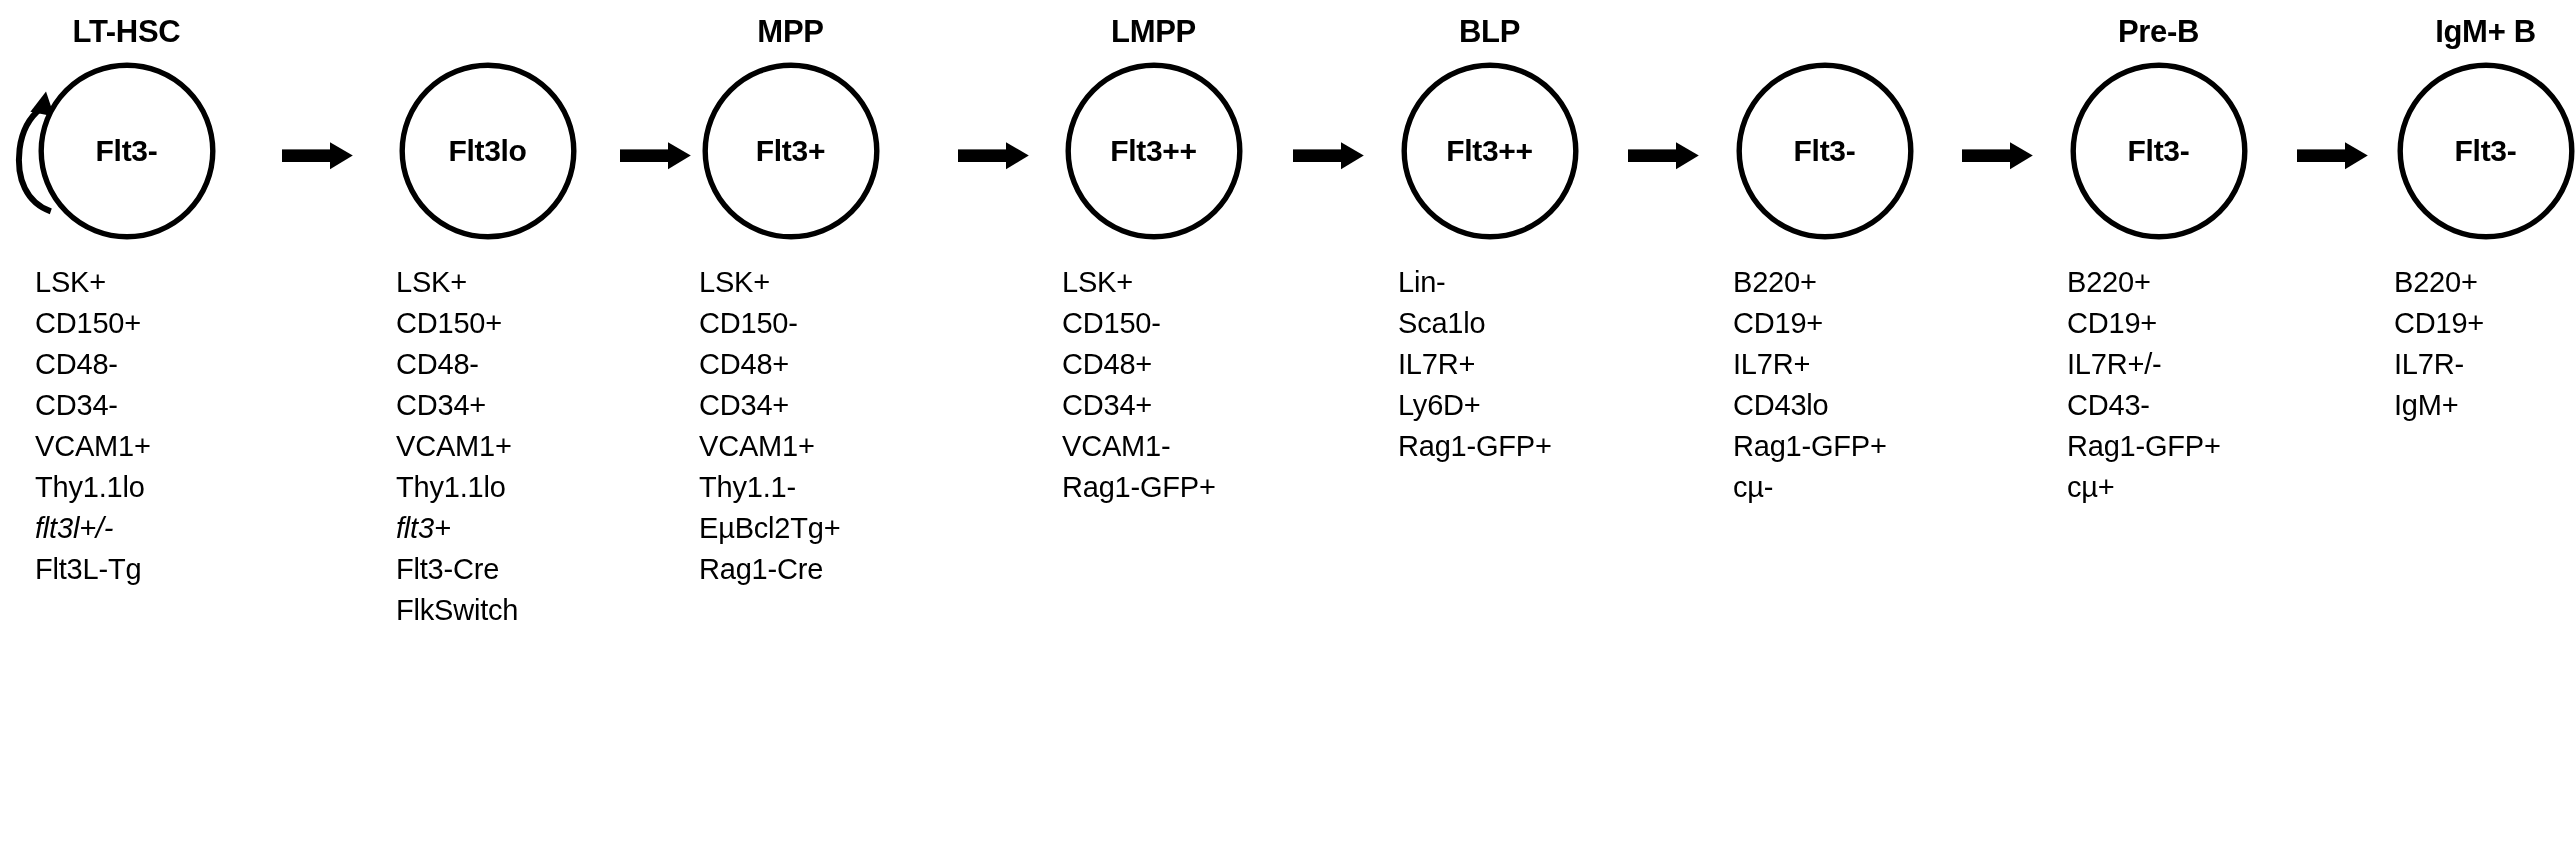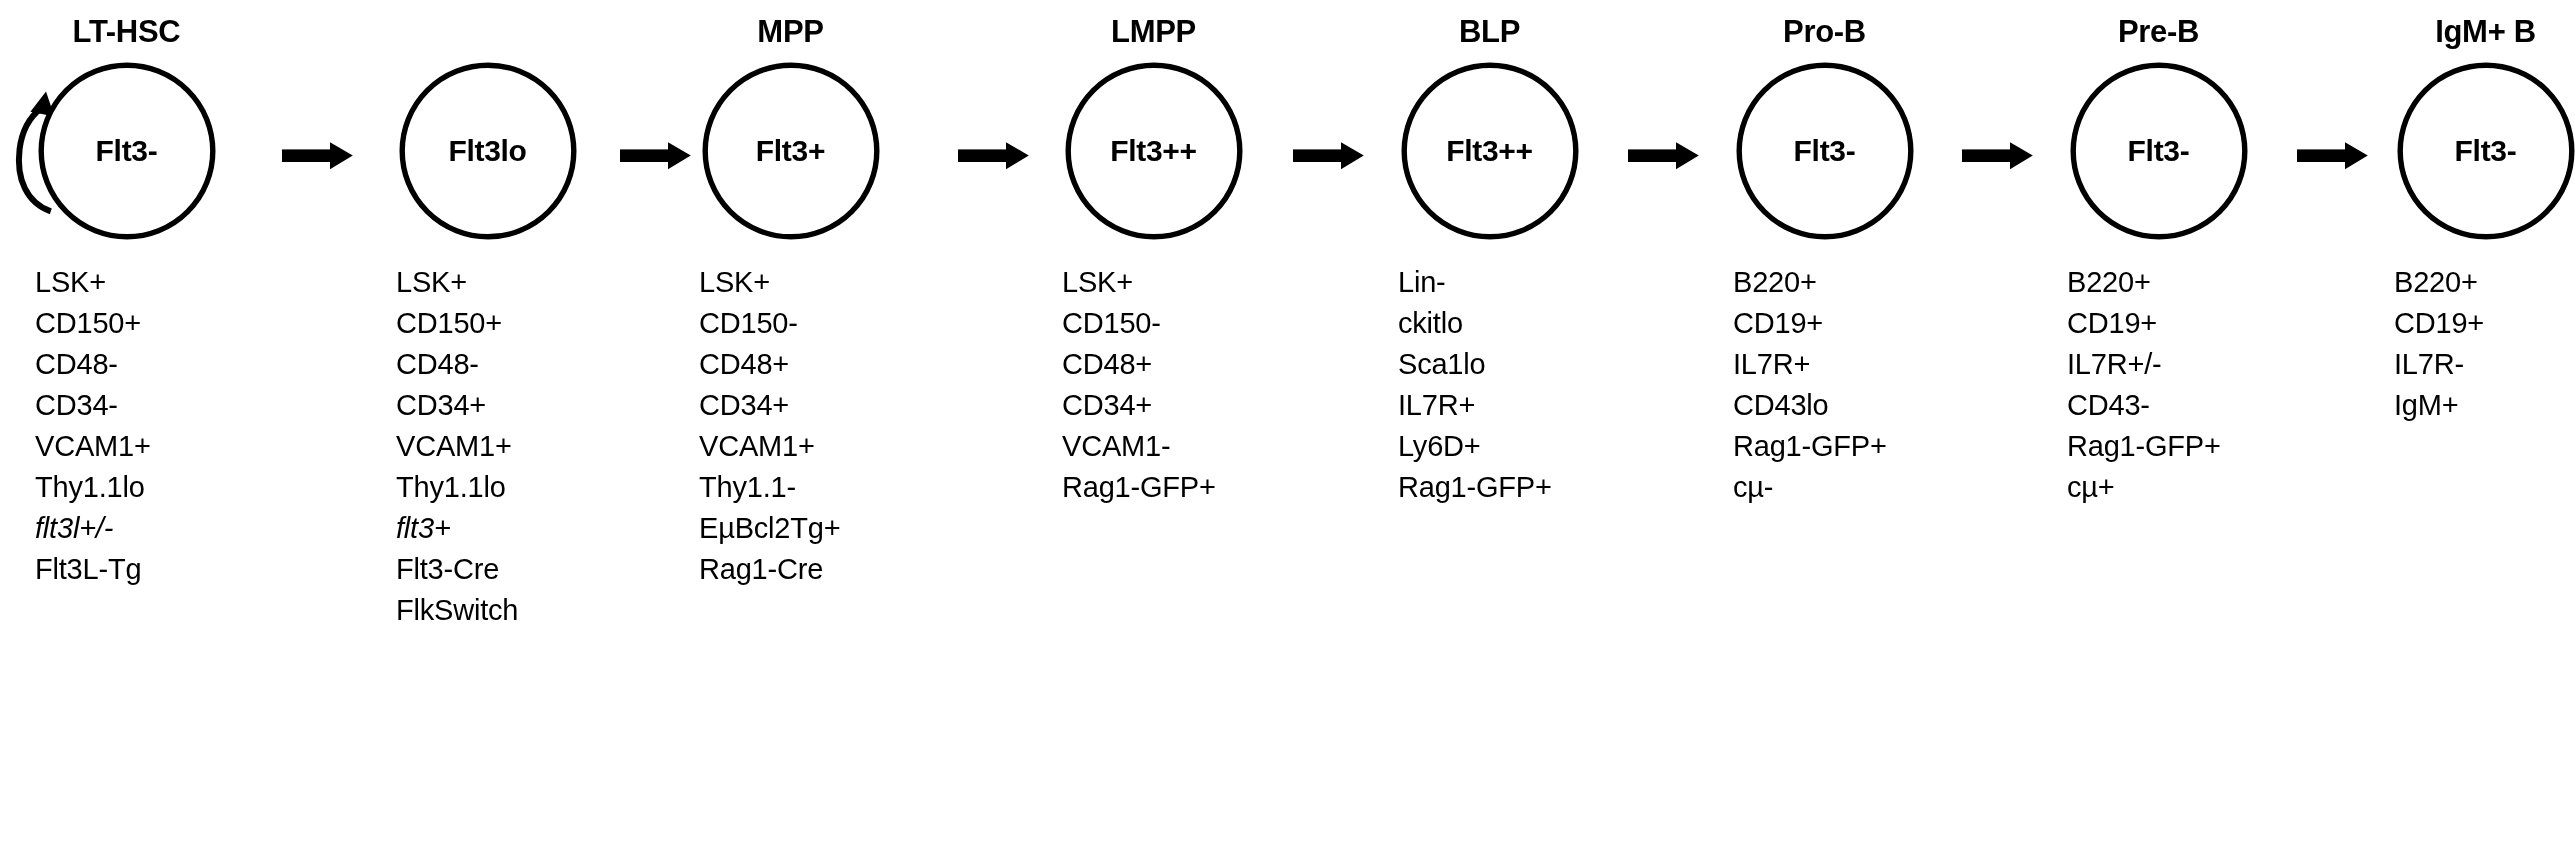--- a/index.html
+++ b/index.html
@@ -232,37 +232,35 @@
   <div class="stage" style="left:1327px;">
     <div class="stage-header">BLP</div>
     <div class="circle-wrap">
       <svg width="180" height="180" viewBox="0 0 300 300" xmlns="http://www.w3.org/2000/svg">
         <circle cx="150" cy="150" r="143" fill="#ffffff" stroke="#000000" stroke-width="9"></circle>
       </svg>
     </div>
     <div class="circle-label">Flt3++</div>
     <div class="marker-list">
       <div class="marker">Lin-</div>
-      <div class="marker">ckitlo</div>
       <div class="marker">Sca1lo</div>
       <div class="marker">IL7R+</div>
       <div class="marker">Ly6D+</div>
       <div class="marker">Rag1-GFP+</div>
     </div>
   </div>
 
   <div class="arrow" style="left:1628px;">
     <svg width="72" height="30" viewBox="0 0 120 50" xmlns="http://www.w3.org/2000/svg">
       <rect x="0" y="14" width="86" height="21" fill="#000000"></rect>
       <polygon points="80,2 118,24 80,47" fill="#000000"></polygon>
     </svg>
   </div>
 
   <div class="stage" style="left:1662px;">
-    <div class="stage-header">Pro-B</div>
     <div class="circle-wrap">
       <svg width="180" height="180" viewBox="0 0 300 300" xmlns="http://www.w3.org/2000/svg">
         <circle cx="150" cy="150" r="143" fill="#ffffff" stroke="#000000" stroke-width="9"></circle>
       </svg>
     </div>
     <div class="circle-label">Flt3-</div>
     <div class="marker-list">
       <div class="marker">B220+</div>
       <div class="marker">CD19+</div>
       <div class="marker">IL7R+</div>

